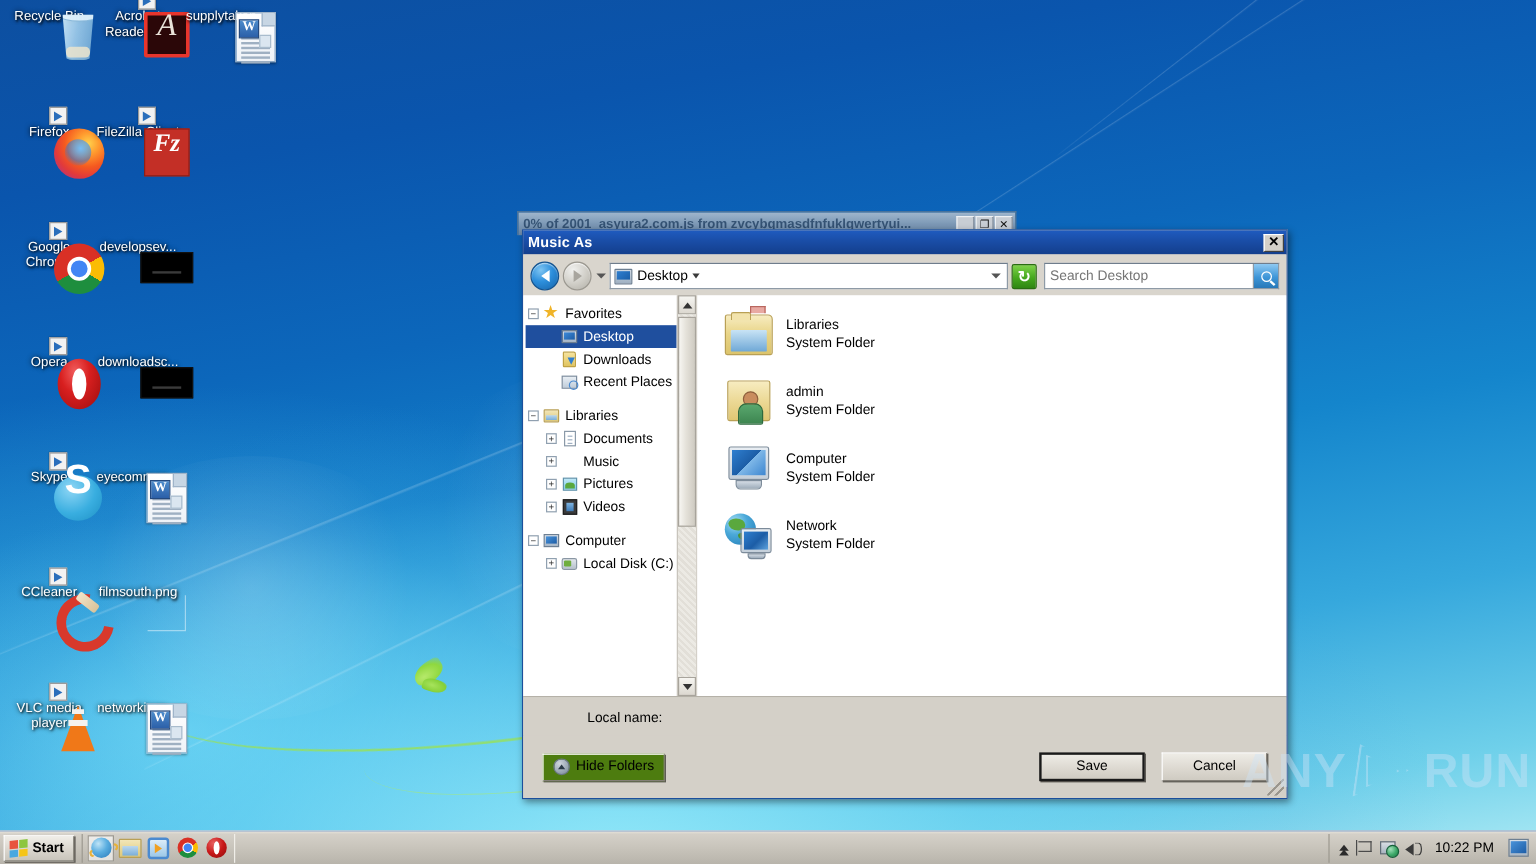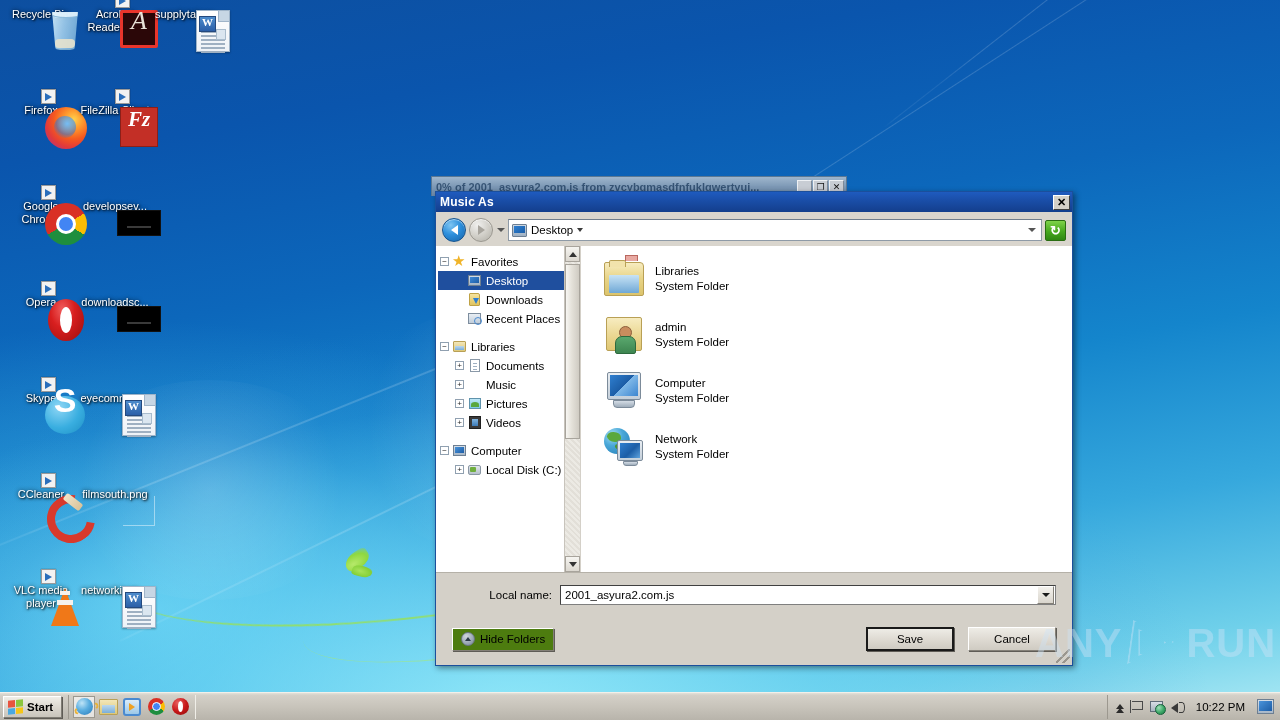--- a/index.html
+++ b/index.html
@@ -967,20 +967,26 @@
     <div id="breadcrumb-bar">
       <span class="crumb-icon"></span>
       <span id="breadcrumb-text">Desktop</span>
       <span class="crumb-caret"></span>
       <span id="breadcrumb-spacer"></span>
       <span id="breadcrumb-dd">
         <span class="caret-dn"></span>
       </span>
     </div>
     <div id="refresh-btn">↻</div>
+    <div id="search-box">
+      <input id="search-input" type="text" placeholder="Search Desktop" style="">
+      <div id="search-btn">
+        <span class="magnifier"></span>
+      </div>
+    </div>
   </div>
 
 
   <div id="dlg-body">
     <div id="nav-pane">
       <div id="nav-tree">
           <div class="tree-row tree-indent-1">
             <span class="expander">−</span>
             <span class="tree-icon">
               <span style="position:absolute;left:0;top:-2px;color:#f0b429;font-size:15px;line-height:17px;">★</span>
@@ -1113,26 +1119,20 @@
             <span class="file-name">Network</span>
             <span class="file-type">System Folder</span>
           </span>
         </div>
       </div>
   </div>
 
   <div id="dlg-form">
     <div class="form-row">
       <div class="form-label">Local name:</div>
-      <div class="form-combo">
-        <input class="form-input" type="text" value="2001_asyura2.com.js" style="">
-        <div class="combo-arrow">
-          <i></i>
-        </div>
-      </div>
     </div>
   </div>
 
   <div id="dlg-footer">
     <div id="hide-folders-btn">
       <span class="chevron-up-circle">
           <i></i>
         </span>
       <span>Hide Folders</span>
     </div>

